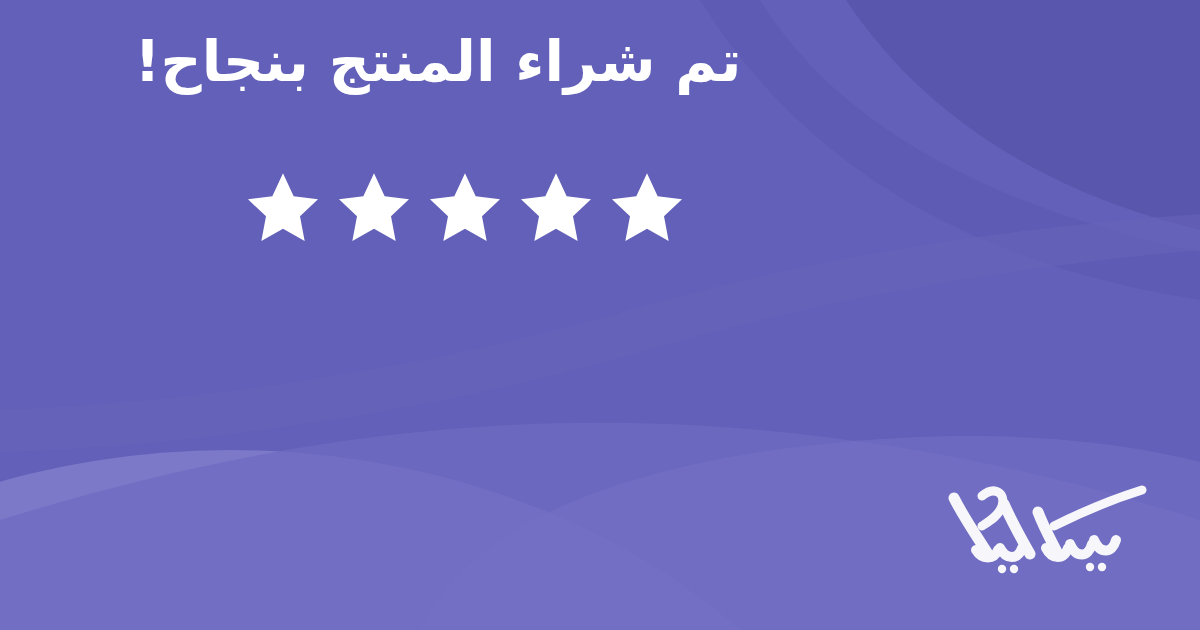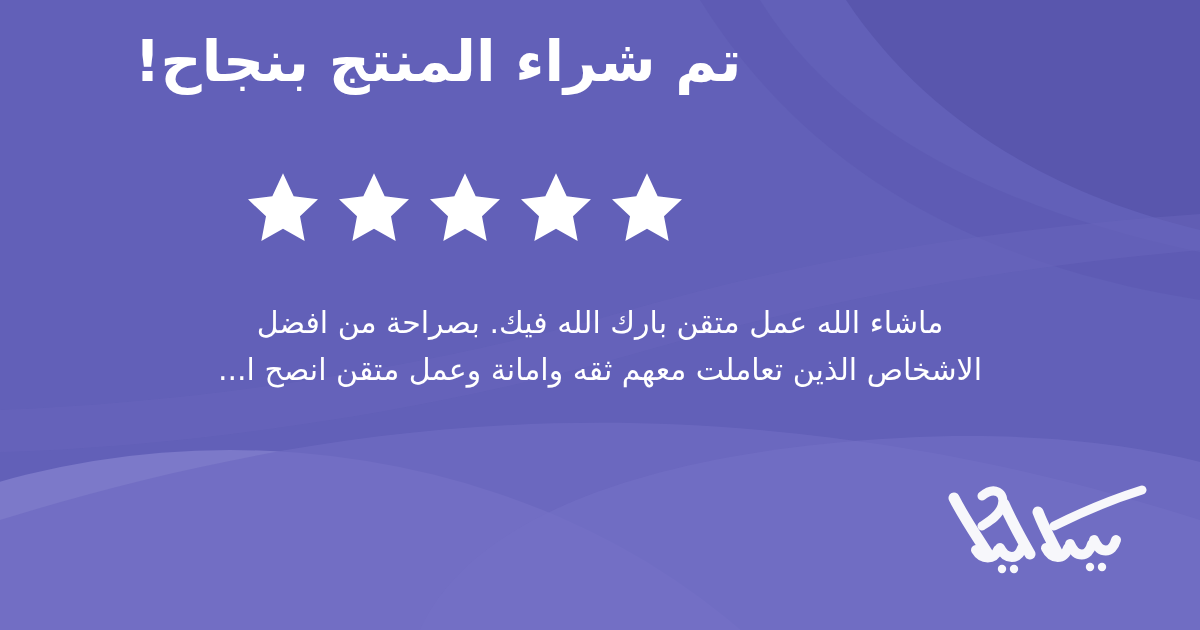--- a/index.html
+++ b/index.html
@@ -128,24 +128,20 @@
         <path fill="#ffffff" d="M12 1.6l3.2 6.9 7.3 .9 -5.4 5.1 1.4 7.4 -6.5 -3.7 -6.5 3.7 1.4 -7.4 -5.4 -5.1 7.3 -.9z"></path>
       </svg>
       <svg class="star-svg" width="82" height="80" viewBox="0 0 24 24" aria-hidden="true">
         <path fill="#ffffff" d="M12 1.6l3.2 6.9 7.3 .9 -5.4 5.1 1.4 7.4 -6.5 -3.7 -6.5 3.7 1.4 -7.4 -5.4 -5.1 7.3 -.9z"></path>
       </svg>
       <svg class="star-svg" width="82" height="80" viewBox="0 0 24 24" aria-hidden="true">
         <path fill="#ffffff" d="M12 1.6l3.2 6.9 7.3 .9 -5.4 5.1 1.4 7.4 -6.5 -3.7 -6.5 3.7 1.4 -7.4 -5.4 -5.1 7.3 -.9z"></path>
       </svg>
     </div>
 
-    <div class="body-text">
-      <span class="body-line">ماشاء الله عمل متقن بارك الله فيك. بصراحة من افضل</span>
-      <span class="body-line">الاشخاص الذين تعاملت معهم ثقه وامانة وعمل متقن انصح ا...</span>
-    </div>
 
     <svg class="logo" viewBox="0 0 210 96" aria-hidden="true">
       <g fill="none" stroke="#f7f7fb" stroke-linecap="round" stroke-linejoin="round">
 
         <path d="M200 12 C168 22 136 36 112 48" stroke-width="9"></path>
 
         <path d="M12 20 C22 40 36 60 46 76" stroke-width="11"></path>
 
         <path d="M40 18 C52 8 64 14 60 28 C57 38 46 44 40 48" stroke-width="9"></path>
 

